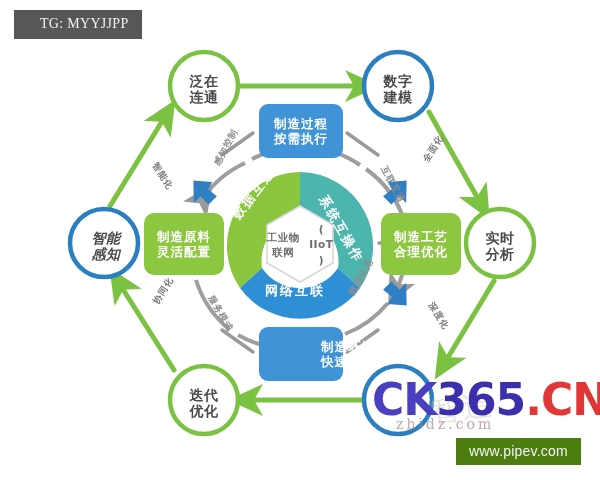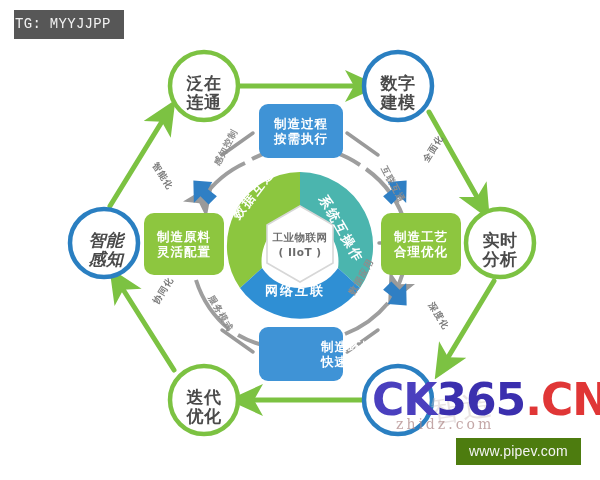--- a/index.html
+++ b/index.html
@@ -6,21 +6,21 @@
   body{
     width:600px;height:480px;
     background:#ffffff;
     font-family:"DejaVu Sans","Liberation Sans",sans-serif;
     overflow:hidden;position:relative;
   }
   #stage{position:absolute;left:0;top:0;width:600px;height:480px;}
   svg#diagram{position:absolute;left:0;top:0;width:600px;height:480px;}
   .nodelabel{
     position:absolute;text-align:center;line-height:1.12;
-    font-size:17px;color:#4a4a4a;font-weight:bold;
+    font-size:14px;color:#4a4a4a;font-weight:bold;
     letter-spacing:.5px;pointer-events:none;
   }
   .boxlabel{
     position:absolute;display:flex;flex-direction:column;
     align-items:center;justify-content:center;
     text-align:center;line-height:1.22;
     font-size:12.5px;color:#ffffff;font-weight:bold;letter-spacing:1px;
   }
   .petal-text{
     position:absolute;font-size:13px;font-weight:bold;color:#ffffff;
@@ -28,32 +28,32 @@
   }
   .ring-text{
     position:absolute;font-size:9px;font-weight:bold;color:#8d8d8d;
     letter-spacing:1px;white-space:nowrap;
   }
   .edge-text{
     position:absolute;font-size:9px;font-weight:bold;color:#7b7b7b;
     letter-spacing:1px;white-space:nowrap;
   }
   .hex-center{
-    position:absolute;display:flex;flex-direction:column;
+    position:absolute;display:flex;
     align-items:center;justify-content:center;text-align:center;
     font-size:10.5px;color:#6b6b6b;font-weight:bold;line-height:1.45;
     letter-spacing:.5px;
   }
 
   
   #tg-tag{
     position:absolute;left:14px;top:10px;
     background:#575757;color:#f2f2f2;
-    font-size:14px;padding:6px 13px 7px 1px;
-    font-family:Liberation Mono, monospace;
+    font-size:14px;padding:6px 13px 7px 26px;
+    font-family:Liberation Serif, serif;
     letter-spacing:.3px;
   }
   
   #site-tag{
     position:absolute;left:456px;top:438px;
     background:#4d7c0f;color:#f4f4f4;
     font-size:14px;padding:5px 13px 6px 13px;
     font-family:"Liberation Sans",sans-serif;
     letter-spacing:.2px;
   }

